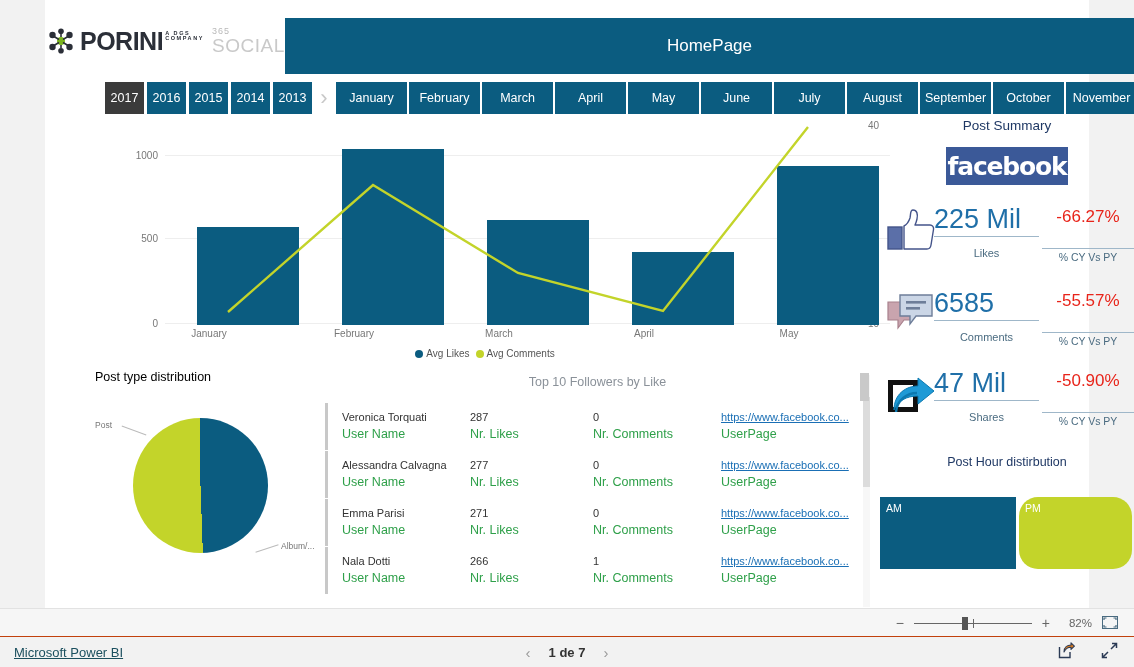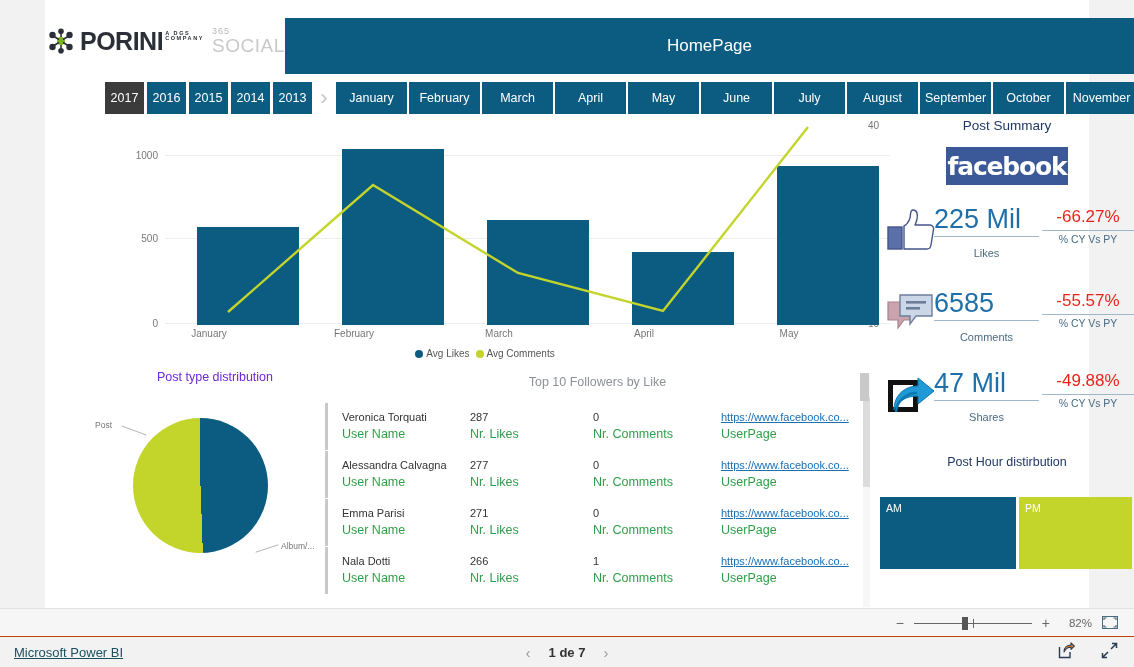--- a/index.html
+++ b/index.html
@@ -82,21 +82,21 @@
     position: absolute; left: 0; top: 228px; width: 790px;
     display: flex; justify-content: center; gap: 6px; font-size: 10px; color: #555;
   }
   .legend-item { display: flex; align-items: center; gap: 3px; }
   .dot { width: 8px; height: 8px; border-radius: 50%; display: inline-block; }
   .dot.blue { background: #0b5c80; }
   .dot.lime { background: #c3d42a; }
 
   
   .pie-panel { position: absolute; left: 50px; top: 370px; width: 240px; height: 235px; }
-  .pie-title { font-size: 12.5px; color: #6d28d9; text-align: center; }
+  .pie-title { font-size: 12.5px; color: #000000; }
   .pie-wrap { position: absolute; left: 38px; top: 48px; width: 135px; height: 135px; }
   .pie {
     width: 135px; height: 135px; border-radius: 50%;
     background: conic-gradient(#0b5c80 0deg 178deg, #c3d42a 178deg 360deg);
   }
   .pie-lbl { position: absolute; font-size: 8.5px; color: #777; white-space: nowrap; }
   .leader { position: absolute; background: #bbb; height: 1px; }
 
   
   .followers { position: absolute; left: 280px; top: 375px; width: 545px; height: 232px; }
@@ -135,31 +135,31 @@
   .kpi-icon { position: absolute; left: 6px; top: 2px; width: 50px; height: 44px; }
   .kpi-main { position: absolute; left: 54px; top: 0; width: 105px; }
   .kpi-num {
     font-size: 27px; color: #1f6fa8; line-height: 1; white-space: nowrap;
     border-bottom: 1px solid #9fb7c9; padding-bottom: 3px;
   }
   .kpi-lbl { font-size: 11px; color: #4a6b80; text-align: center; margin-top: 10px; }
   .kpi-side { position: absolute; left: 162px; top: 2px; width: 92px; }
   .kpi-pct {
     font-size: 17px; color: #e8241a; text-align: center; line-height: 1;
-    border-bottom: 1px solid #9fb7c9; padding-bottom: 5px;
+    border-bottom: 1px solid #9fb7c9; padding-bottom: 23px;
   }
   .kpi-sub { font-size: 10.5px; color: #4a6b80; text-align: center; margin-top: 2px; }
 
   
   .treemap-panel { position: absolute; left: 835px; top: 455px; width: 254px; height: 150px; }
   .treemap-title { font-size: 12.5px; color: #1f3864; text-align: center; }
   .treemap { position: absolute; left: 0; top: 42px; width: 252px; height: 98px; display: flex; gap: 3px; }
   .tile { position: relative; height: 72px; }
   .tile.am { width: 136px; background: #0b5c80; }
-  .tile.pm { width: 113px; background: #c3d42a; }
+  .tile.pm { width: 113px; background: #c3d42a; border-radius: 19px; }
   .tile-lbl { position: absolute; left: 6px; top: 5px; font-size: 10.5px; color: #ffffff; }
 
   
   .zoombar {
     position: absolute; left: 0; top: 608px; width: 1134px; height: 28px;
     background: #f6f6f6; border-top: 1px solid #e2e2e2;
     display: flex; align-items: center; justify-content: flex-end; padding-right: 16px; gap: 10px;
   }
   .zoom-minus, .zoom-plus { font-size: 14px; color: #666; cursor: default; }
   .zoom-slider { position: relative; width: 118px; height: 14px; }
@@ -429,21 +429,21 @@
               <rect x="7" y="13" width="20" height="22" fill="#ffffff"></rect>
               <path d="M8 38 C8 22 20 14 32 14 L32 6 L48 19 L32 32 L32 24 C20 24 12 29 8 38 Z" fill="#1f9ad6" stroke="#0d79b0" stroke-width="1"></path>
               <path d="M10 40 C11 28 21 21 31 21" fill="none" stroke="#0d79b0" stroke-width="2.4"></path>
             </svg>
           </div>
           <div class="kpi-main">
             <div class="kpi-num">47 Mil</div>
             <div class="kpi-lbl">Shares</div>
           </div>
           <div class="kpi-side">
-            <div class="kpi-pct">-49.88%</div>
+            <div class="kpi-pct">-50.90%</div>
             <div class="kpi-sub">% CY Vs PY</div>
           </div>
         </div>
       </div>
 
       <div class="treemap-panel">
         <div class="treemap-title">Post Hour distirbution</div>
         <div class="treemap">
           <div class="tile am">
             <span class="tile-lbl">AM</span>

